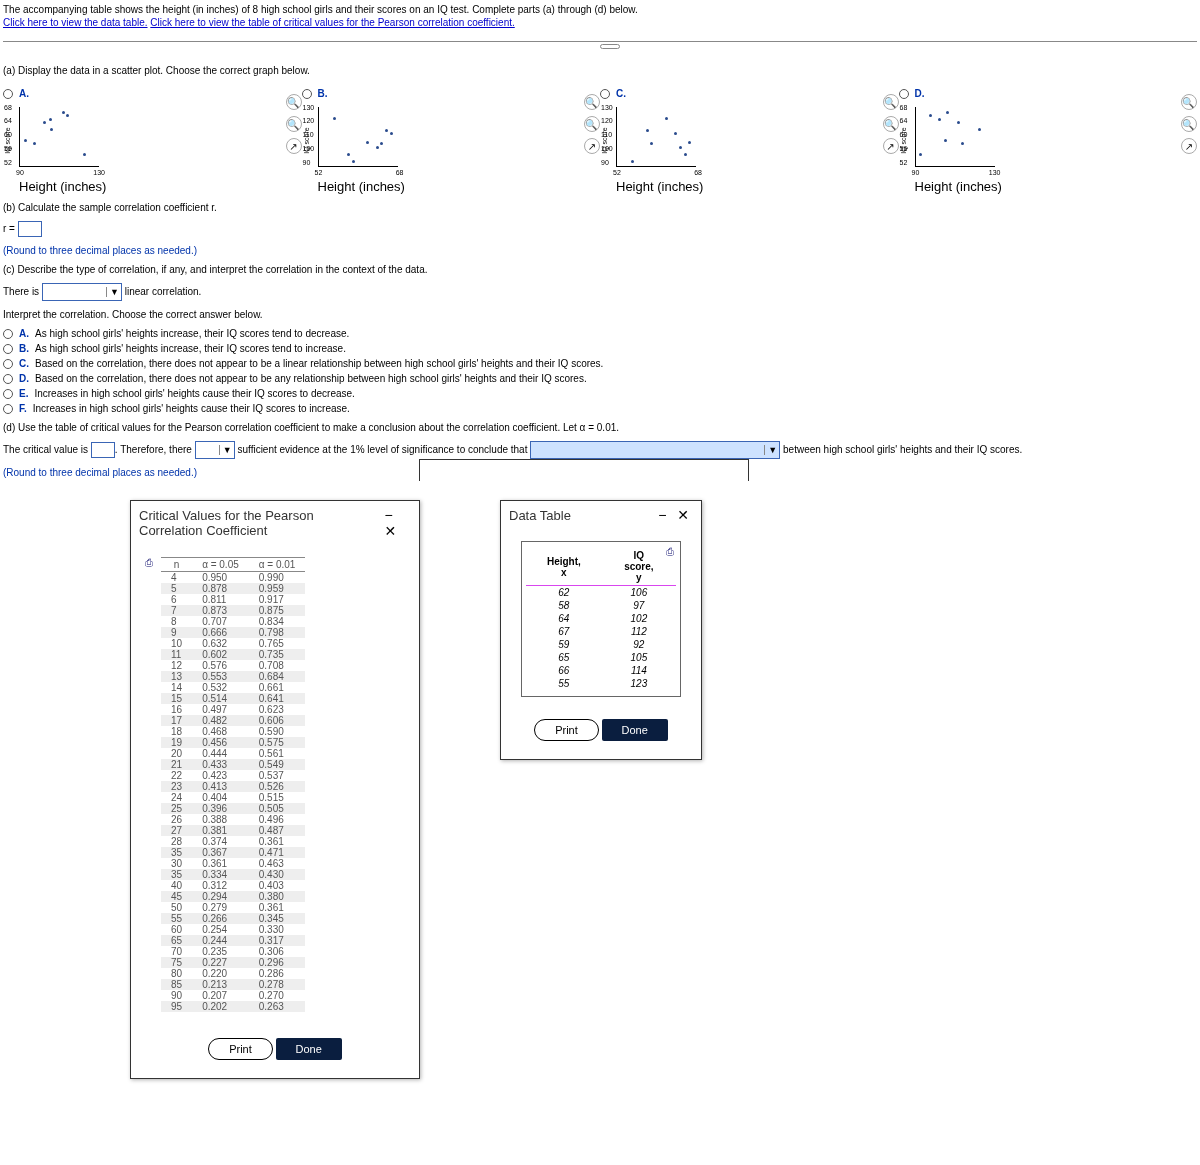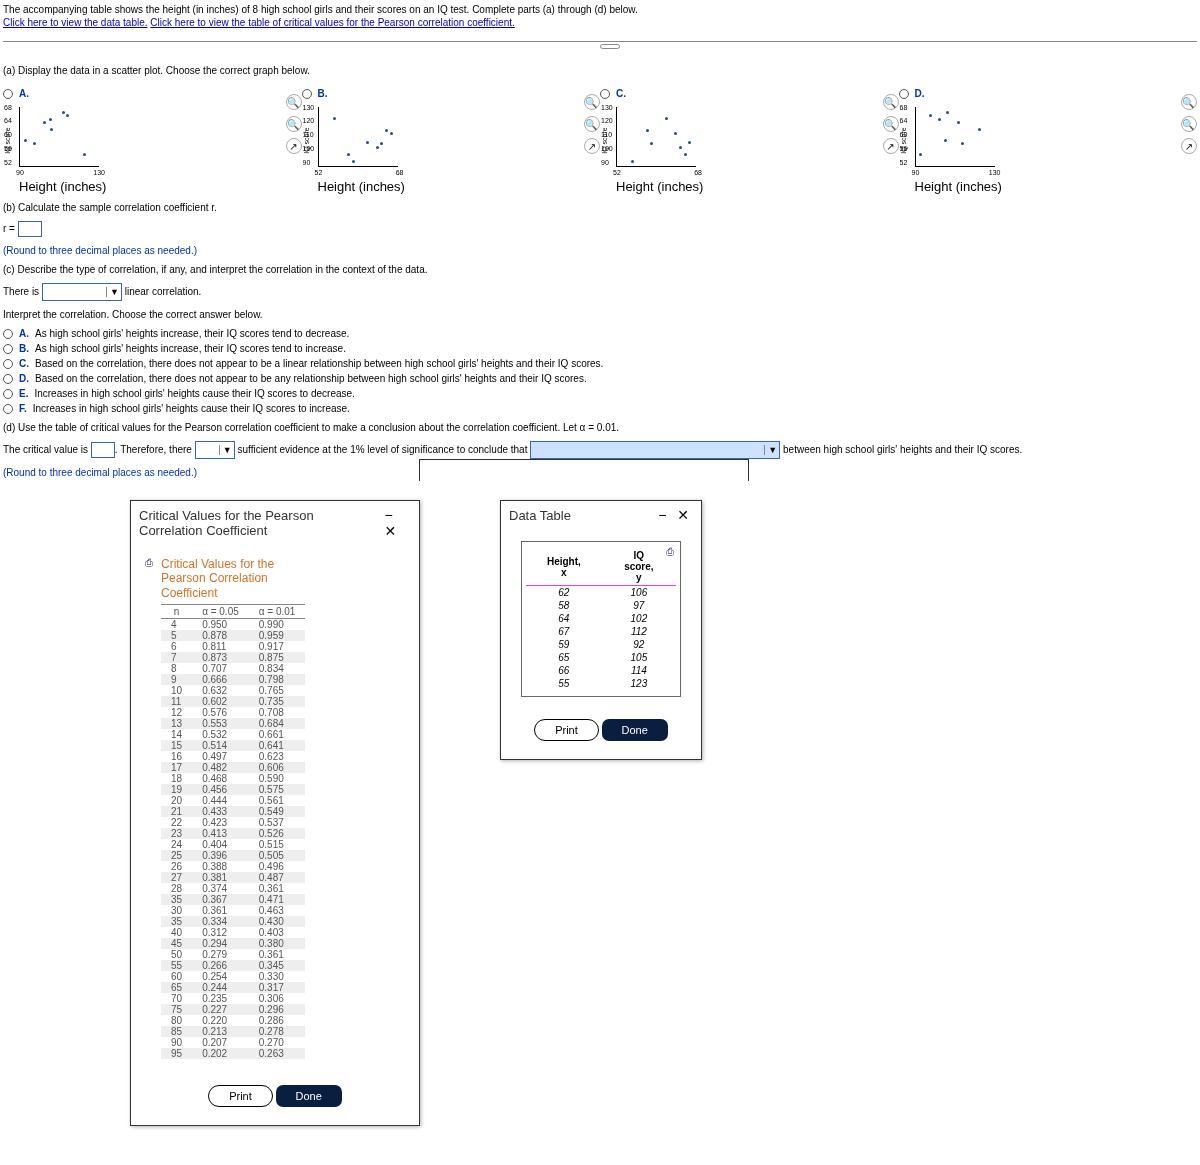--- a/index.html
+++ b/index.html
@@ -26,21 +26,21 @@
 .dropdown { border: 1px solid #3a65b5; height: 18px; display:inline-flex; align-items:center; justify-content:flex-end; padding-right:2px; background:#fff; vertical-align:middle; }
 .dropdown .caret { font-size:9px; color:#000; border-left:1px solid #888; padding-left:3px; }
 .dropdown.selected { background: #cde2ff; }
 .mc-opt { margin: 4px 0; display:flex; align-items:flex-start; gap:6px; }
 .radio { width:10px; height:10px; border:1px solid #555; border-radius:50%; margin-top:1px; flex-shrink:0; }
 .popup { position:absolute; border:1px solid #333; background:#fff; box-shadow: 1px 1px 4px rgba(0,0,0,0.3); }
 .popup-title { font-size:13px; font-weight:500; color:#333; }
 .popup-head { display:flex; justify-content:space-between; align-items:center; padding:6px 8px; }
 .popup-ctrl { font-size:14px; cursor:pointer; padding:0 4px; }
 .btn-outline { border:1px solid #000; background:#fff; border-radius:14px; padding:4px 20px; font-size:11px; cursor:pointer; }
-.btn-dark { border:none; background:#0a1e3f; color:#fff; border-radius:7px; padding:5px 20px; font-size:11px; cursor:pointer; }
+.btn-dark { border:none; background:#0a1e3f; color:#fff; border-radius:2px; padding:5px 20px; font-size:11px; cursor:pointer; }
 .cv-head { color:#d37428; font-size:12px; line-height:1.2; margin-bottom:4px; }
 .cv-note { color:#888; font-size:10px; margin-bottom:6px; }
 .cv-table { font-size:10px; border-collapse:collapse; color:#555; }
 .cv-table th { border-bottom:1px solid #888; border-top:1px solid #888; padding:1px 10px; font-weight:normal; }
 .cv-table td { padding:0 10px; }
 .cv-table tr.alt { background:#eee; }
 .data-table { font-size:10px; border-collapse:collapse; width:100%; }
 .data-table th { font-weight:bold; padding:2px 20px; border-bottom:1px solid #d946ef; }
 .data-table td { text-align:center; padding:1px 20px;font-style:italic; }
 .print-icon { color:#006; cursor:pointer; }
@@ -231,23 +231,20 @@
 <div class="popup" style="left:130px; top:500px; width:290px;">
   <div class="popup-head">
     <span class="popup-title">Critical Values for the Pearson Correlation Coefficient</span>
     <span>
       <span class="popup-ctrl">−</span>
       <span class="popup-ctrl">✕</span>
     </span>
   </div>
   <div style="padding:12px 30px;">
     <span class="print-icon" style="float:left; margin-left:-16px;">⎙</span>
-    <div class="cv-head" style="white-space:pre-line">Critical Values for the
-Pearson Correlation
-Coefficient</div>
     <table class="cv-table" id="cv-table">
       <thead>
           <tr>
         <th>n</th>
         <th>α = 0.05</th>
         <th>α = 0.01</th>
       </tr>
         </thead>
       <tbody>
           <tr>

